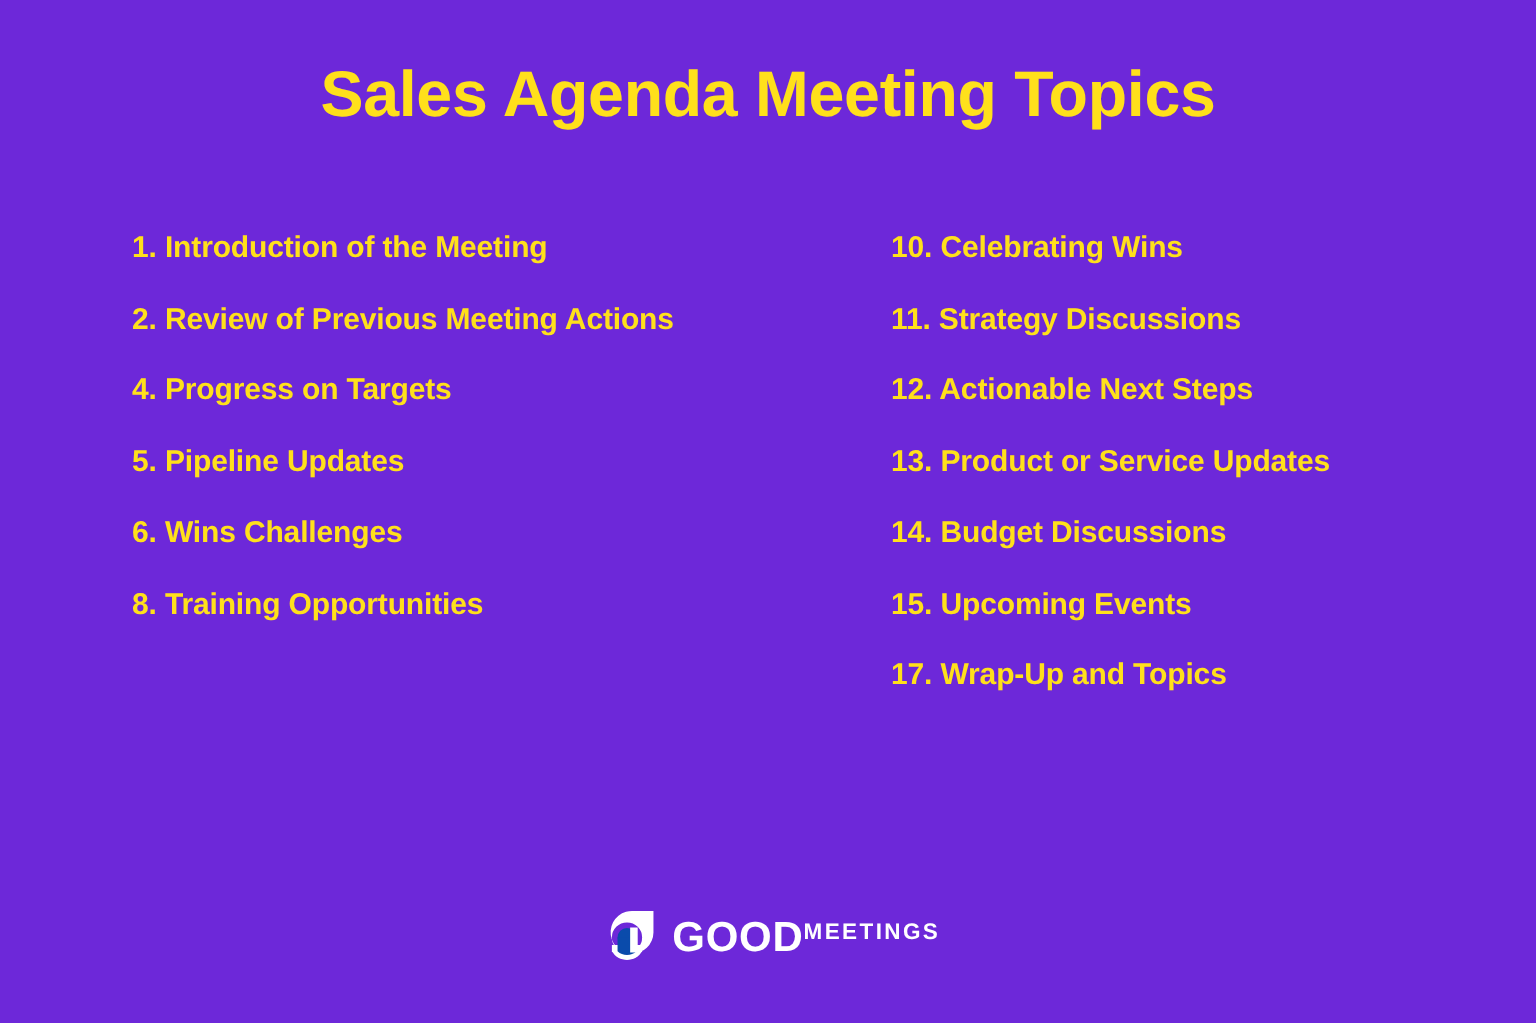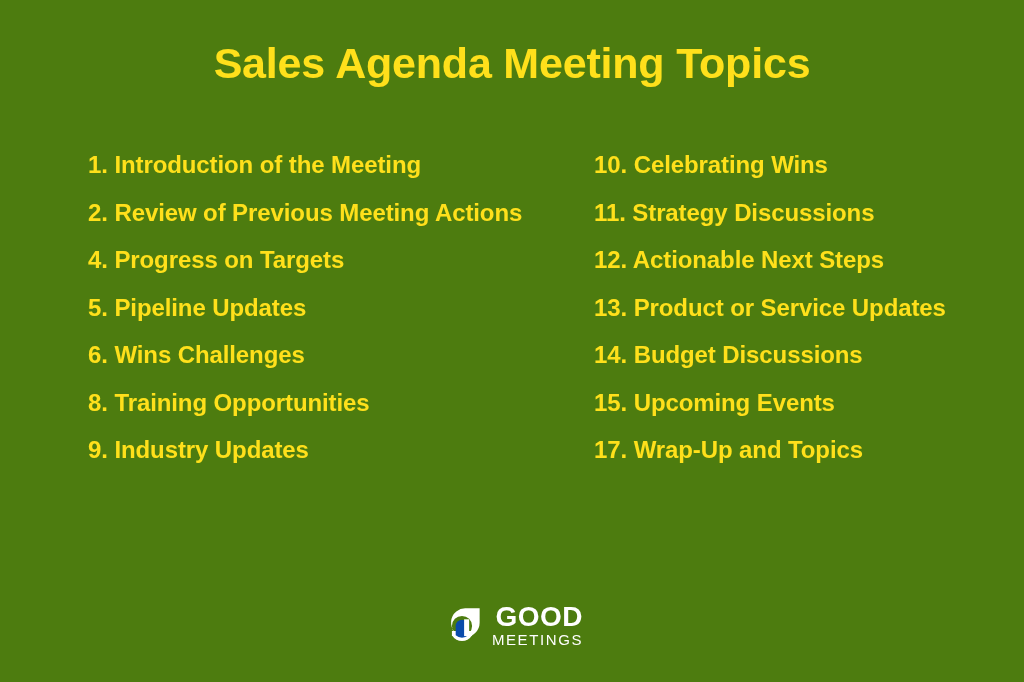--- a/index.html
+++ b/index.html
@@ -10,21 +10,21 @@
     width: 1024px;
     height: 682px;
     overflow: hidden;
     font-family: "Liberation Sans", sans-serif;
     background: #0a4bab;
   }
   #slide {
     position: relative;
     width: 1024px;
     height: 682px;
-    background: #4d7c0f;
+    background: #6d28d9;
     box-sizing: border-box;
   }
   #slide-title {
     position: absolute;
     top: 40px;
     left: 0;
     width: 1024px;
     text-align: center;
     color: #ffe01b;
     font-size: 43px;
@@ -36,21 +36,21 @@
   .topic-column {
     position: absolute;
     top: 150px;
   }
   #topics-column-left  { left: 88px;  width: 470px; }
   #topics-column-right { left: 594px; width: 400px; }
 
   .topic-item {
     height: 47.5px;
     color: #ffe01b;
-    font-size: 24px;
+    font-size: 20px;
     font-weight: bold;
     line-height: 30px;
     letter-spacing: -0.1px;
     white-space: nowrap;
   }
   .topic-num {
     display: inline;
   }
   .topic-label {
     display: inline;
@@ -66,56 +66,54 @@
     justify-content: center;
     gap: 9px;
   }
   #logo-mark {
     width: 42px;
     height: 42px;
     display: block;
   }
   #logo-wordmark {
     display: flex;
-    flex-direction: column;
+    flex-direction: row;
     justify-content: center;
     line-height: 1;
-    text-align: right;
   }
   #logo-word-primary {
     color: #ffffff;
     font-size: 28px;
     font-weight: bold;
     letter-spacing: 0.5px;
     line-height: 26px;
   }
   #logo-word-secondary {
     color: #ffffff;
     font-size: 15px;
-    font-weight: normal;
+    font-weight: bold;
     letter-spacing: 1.6px;
     line-height: 17px;
     margin-top: 1px;
   }
 </style>
 </head>
 <body>
 
 <div id="slide">
 
   <div id="slide-title">Sales Agenda Meeting Topics</div>
 
   <div id="topics-column-left" class="topic-column">
       <div class="topic-item"><span class="topic-num">1.</span> <span class="topic-label">Introduction of the Meeting</span></div>
       <div class="topic-item"><span class="topic-num">2.</span> <span class="topic-label">Review of Previous Meeting Actions</span></div>
       <div class="topic-item"><span class="topic-num">4.</span> <span class="topic-label">Progress on Targets</span></div>
       <div class="topic-item"><span class="topic-num">5.</span> <span class="topic-label">Pipeline Updates</span></div>
       <div class="topic-item"><span class="topic-num">6.</span> <span class="topic-label">Wins Challenges</span></div>
       <div class="topic-item"><span class="topic-num">8.</span> <span class="topic-label">Training Opportunities</span></div>
-      <div class="topic-item"><span class="topic-num">9.</span> <span class="topic-label">Industry Updates</span></div>
     </div>
 
   <div id="topics-column-right" class="topic-column">
       <div class="topic-item"><span class="topic-num">10.</span> <span class="topic-label">Celebrating Wins</span></div>
       <div class="topic-item"><span class="topic-num">11.</span> <span class="topic-label">Strategy Discussions</span></div>
       <div class="topic-item"><span class="topic-num">12.</span> <span class="topic-label">Actionable Next Steps</span></div>
       <div class="topic-item"><span class="topic-num">13.</span> <span class="topic-label">Product or Service Updates</span></div>
       <div class="topic-item"><span class="topic-num">14.</span> <span class="topic-label">Budget Discussions</span></div>
       <div class="topic-item"><span class="topic-num">15.</span> <span class="topic-label">Upcoming Events</span></div>
       <div class="topic-item"><span class="topic-num">17.</span> <span class="topic-label">Wrap-Up and Topics</span></div>

